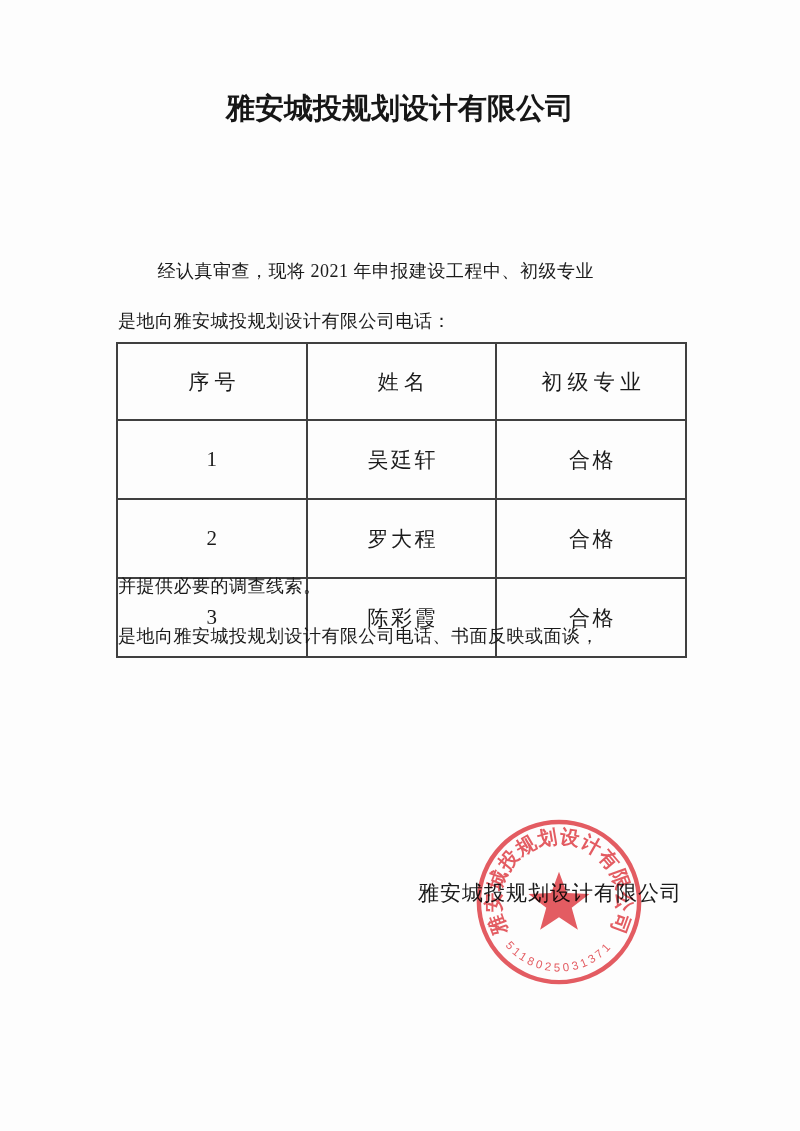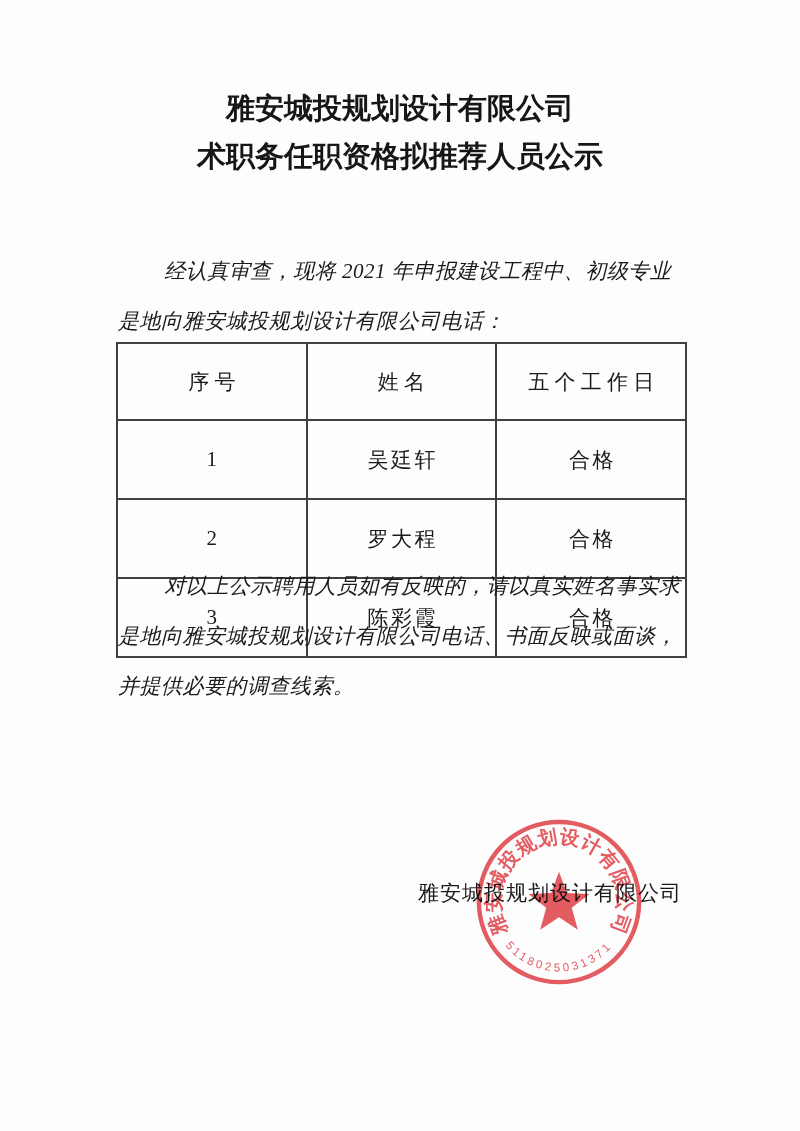--- a/index.html
+++ b/index.html
@@ -21,25 +21,24 @@
     font-weight: bold;
     line-height: 48px;
     letter-spacing: 0px;
     color: #161616;
   }
 
   .para {
     position: absolute;
     left: 118px;
     width: 574px;
-    font-size: 21px;
+    font-size: 18px;
     line-height: 50px;
     letter-spacing: 0.5px;
     color: #1a1a1a;
-    font-style: italic;
   }
   .para .indent { text-indent: 2.2em; }
   #intro { top: 246px; }
   #closing { top: 561px; }
 
   table.personnel {
     position: absolute;
     top: 342px; left: 116px;
     width: 571px;
     border-collapse: collapse;
@@ -77,34 +76,33 @@
     opacity: 0.88;
   }
 </style>
 </head>
 <body>
 
 <div class="page">
 
   <div class="doc-title">
     <div>雅安城投规划设计有限公司</div>
-    <div>术职务任职资格拟推荐人员公示</div>
   </div>
 
   <div class="para" id="intro">
     <div class="indent">经认真审查，现将 2021 年申报建设工程中、初级专业</div>
     <div>是地向雅安城投规划设计有限公司电话：</div>
   </div>
 
   <table class="personnel">
     <thead>
       <tr>
         <th>序号</th>
         <th>姓名</th>
-        <th>五个工作日</th>
+        <th>初级专业</th>
       </tr>
     </thead>
     <tbody>
       <tr>
         <td>1</td>
         <td>吴廷轩</td>
         <td>合格</td>
       </tr>
       <tr>
         <td>2</td>
@@ -113,23 +111,22 @@
       </tr>
       <tr>
         <td>3</td>
         <td>陈彩霞</td>
         <td>合格</td>
       </tr>
     </tbody>
   </table>
 
   <div class="para" id="closing">
-    <div class="indent">对以上公示聘用人员如有反映的，请以真实姓名事实求</div>
+    <div>并提供必要的调查线索。</div>
     <div>是地向雅安城投规划设计有限公司电话、书面反映或面谈，</div>
-    <div>并提供必要的调查线索。</div>
   </div>
 
   <div class="signature">
     <div>雅安城投规划设计有限公司</div>
   </div>
 
   <svg class="stamp" viewBox="0 0 200 200" xmlns="http://www.w3.org/2000/svg" aria-hidden="true">
     <circle cx="100" cy="100" r="90" fill="none" stroke-width="5" stroke="#e2464d"></circle>
     <polygon points="100,66 108.8,89.9 134.2,90.9 114.3,106.6 121.2,131.1 100,117 78.8,131.1 85.7,106.6 65.8,90.9 91.2,89.9" fill="#e2464d"></polygon>
     <defs>

